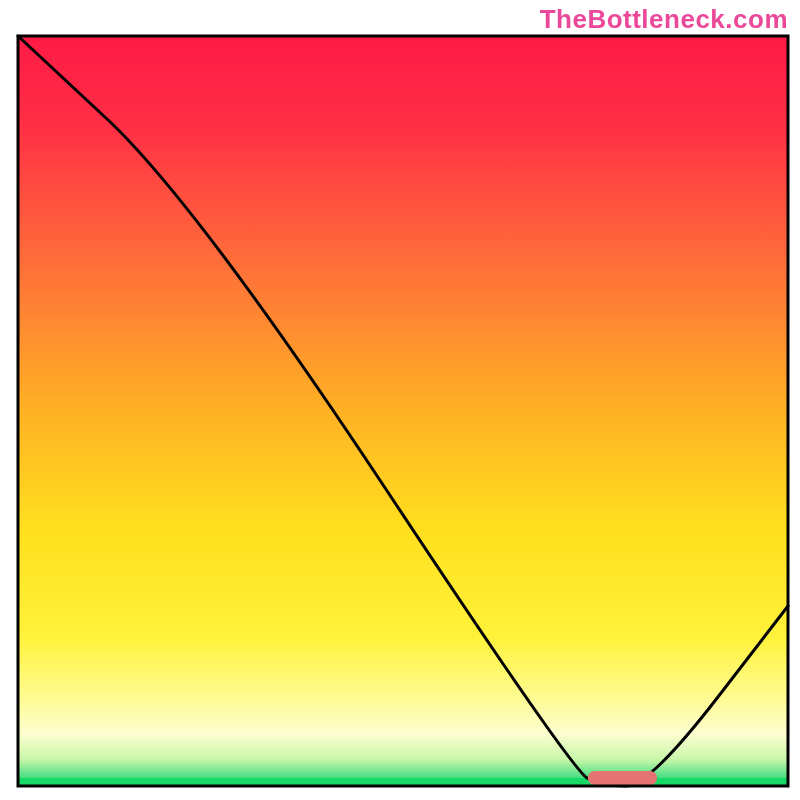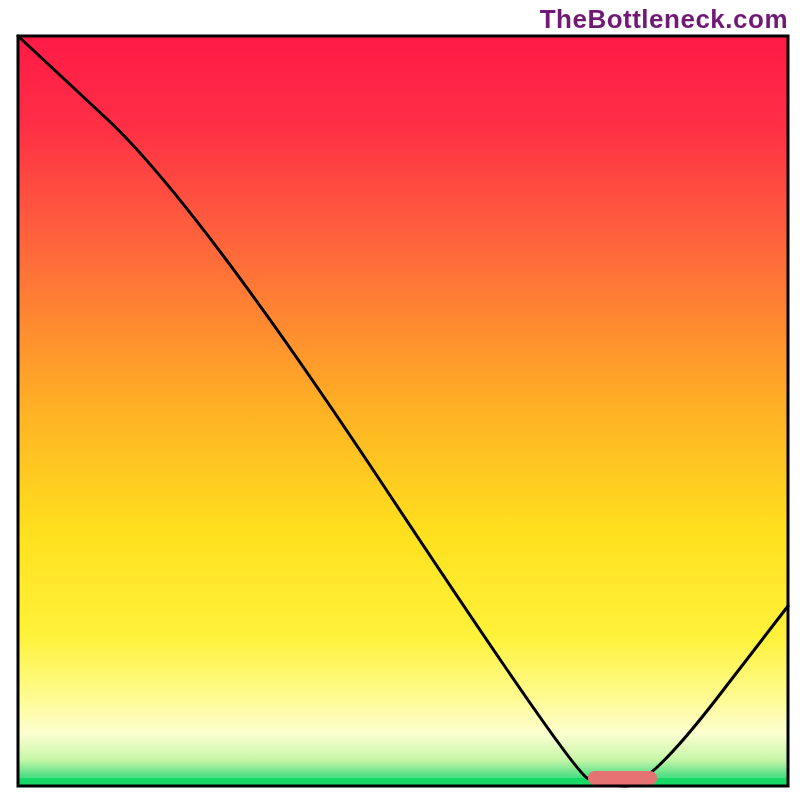--- a/index.html
+++ b/index.html
@@ -16,21 +16,21 @@
     width: 800px;
     height: 800px;
     box-sizing: border-box;
   }
   .watermark {
     position: absolute;
     top: 4px;
     right: 12px;
     font-size: 26px;
     font-weight: bold;
-    color: #701a75;
+    color: #ec4899;
     letter-spacing: 0.5px;
     user-select: none;
   }
   svg {
     display: block;
   }
 </style>
 </head>
 <body>
 

